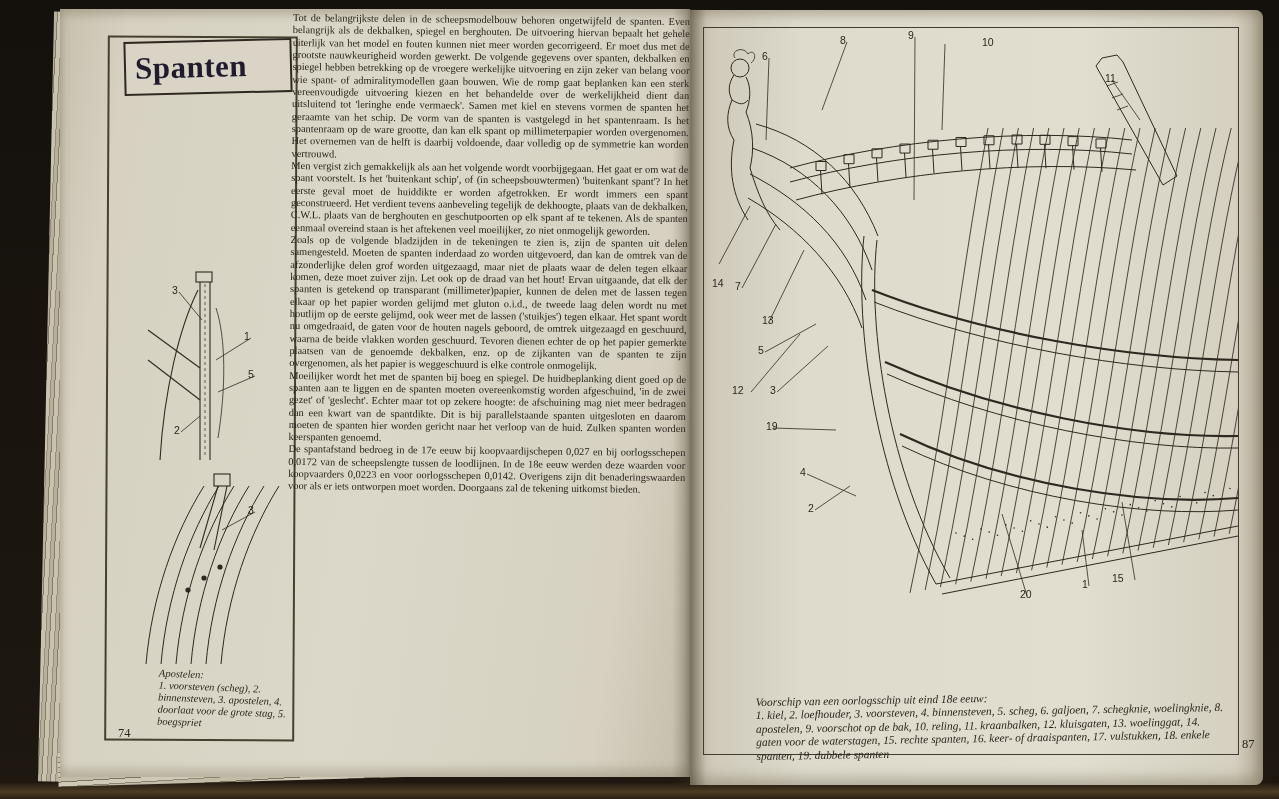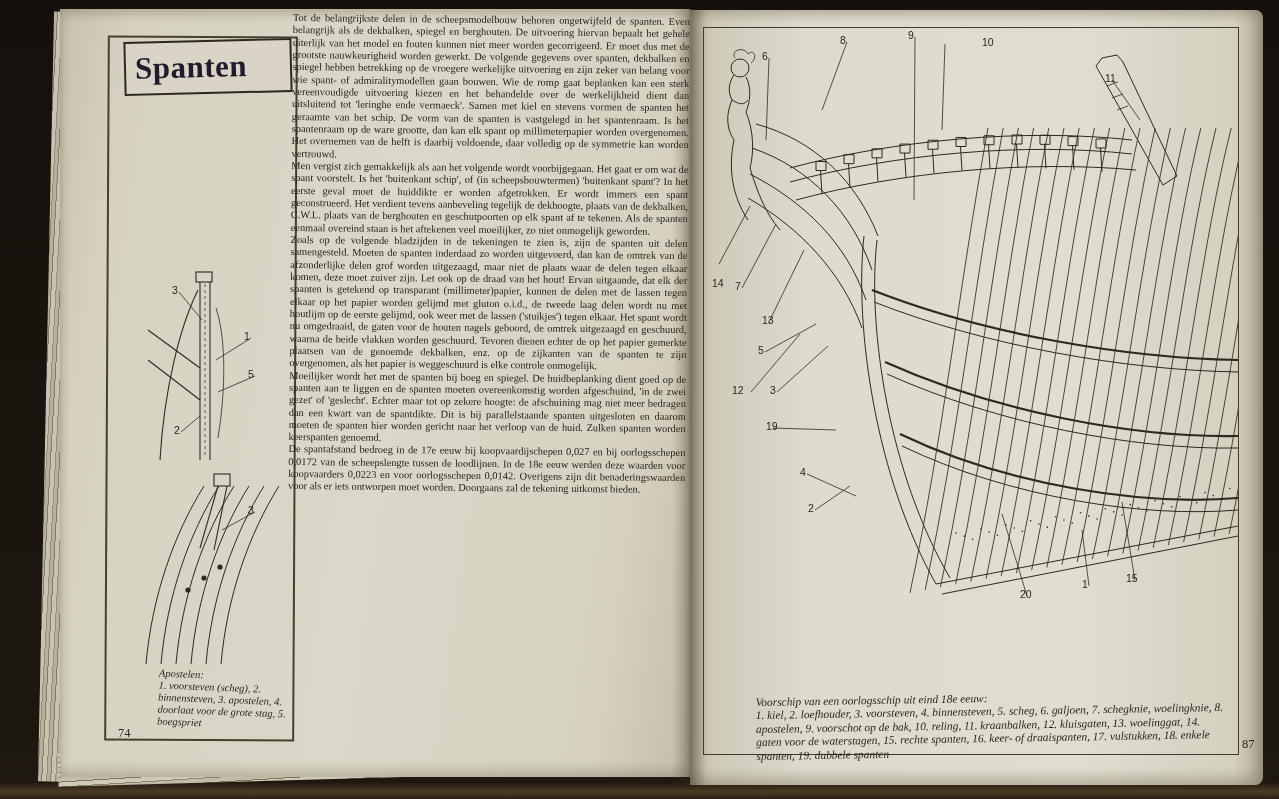--- a/index.html
+++ b/index.html
@@ -282,17 +282,17 @@
       <span class="callout" style="left: 31px; top: 252px;">7</span>
       <span class="callout" style="left: 58px; top: 286px;">13</span>
       <span class="callout" style="left: 54px; top: 316px;">5</span>
       <span class="callout" style="left: 28px; top: 356px;">12</span>
       <span class="callout" style="left: 66px; top: 356px;">3</span>
       <span class="callout" style="left: 62px; top: 392px;">19</span>
       <span class="callout" style="left: 96px; top: 438px;">4</span>
       <span class="callout" style="left: 104px; top: 474px;">2</span>
       <span class="callout" style="left: 316px; top: 560px;">20</span>
       <span class="callout" style="left: 378px; top: 550px;">1</span>
-      <span class="callout" style="left: 422px; top: 544px; text-align: right;">15</span>
+      <span class="callout" style="left: 408px; top: 544px; text-align: right;">15</span>
     </div>
 
   <div class="pagenum pn-right">87</div>
 </div>
 
 </body></html>

